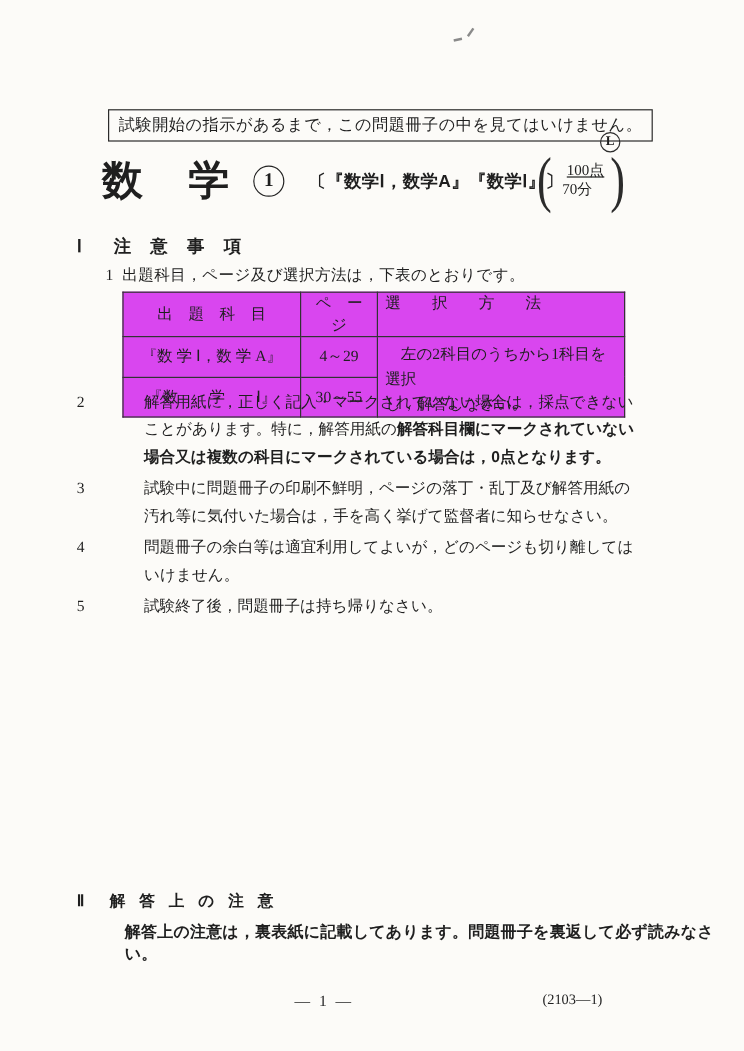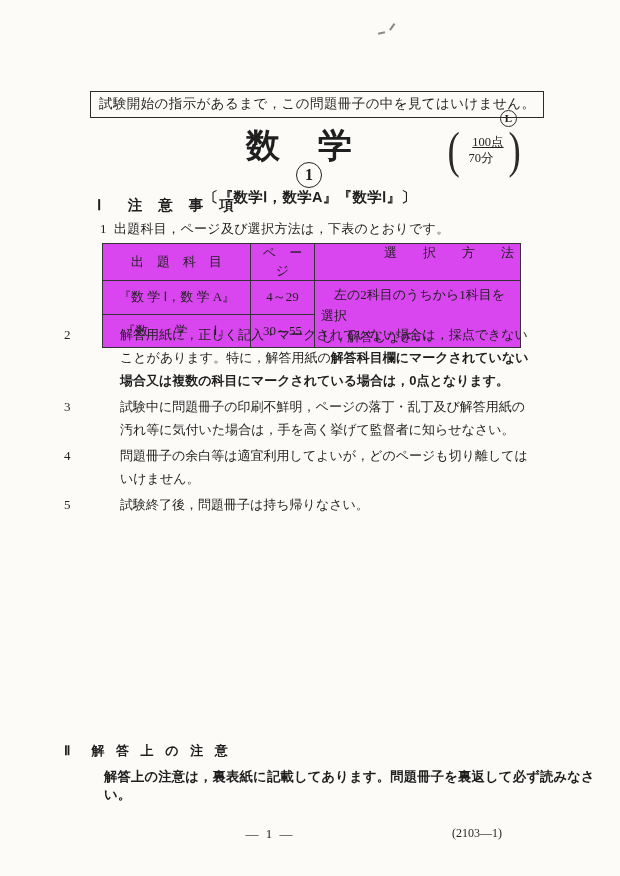--- a/index.html
+++ b/index.html
@@ -38,21 +38,21 @@
   }
 
   .corner-mark {
     position: absolute; left: 500px; top: 110px;
     width: 17px; height: 17px; border: 1.3px solid #2b2b2b; border-radius: 50%;
     font-size: 11px; line-height: 14.5px; text-align: center; font-weight: bold;
   }
 
   .title-row {
     position: absolute; left: 85px; top: 128px; width: 430px; height: 46px;
-    display: flex; align-items: center; flex-direction: column;
+    display: flex; align-items: center;
   }
   .title-main {
     font-size: 34px; font-weight: bold; letter-spacing: 2px; line-height: 1;
   }
   .title-circle {
     width: 26px; height: 26px; border: 1.8px solid #222; border-radius: 50%;
     margin-left: 18px; flex: 0 0 auto;
     font-size: 16px; font-weight: bold; line-height: 23px; text-align: center;
   }
   .title-subjects {
@@ -66,24 +66,24 @@
     font-size: 46px; font-weight: 400; line-height: 1;
     transform: scaleY(1.12) scaleX(0.8); color: #2b2b2b;
   }
   .score-lines { padding: 0 3px; text-align: center; }
   .score-lines div { font-size: 12.5px; line-height: 16px; white-space: nowrap; }
   .score-lines div:first-child { padding-left: 8px; text-decoration: underline; }
   .score-lines div:last-child { padding-right: 6px; }
 
   .sec1-heading {
     position: absolute; left: 64px; top: 196px;
-    font-size: 14.5px; font-weight: bold; letter-spacing: 6px; margin-left: 33px;
+    font-size: 14.5px; font-weight: bold; letter-spacing: 6px;
   }
   .item1 {
-    position: absolute; left: 100px; top: 220px;
+    position: absolute; left: 88px; top: 220px;
     font-size: 13px; letter-spacing: 0.3px;
   }
 
   table.subjects {
     position: absolute; left: 102px; top: 243px;
     border-collapse: collapse;
     font-size: 13px;
     background: #d946ef;
   }
   table.subjects th, table.subjects td {
@@ -159,21 +159,21 @@
 
   <div class="item1">
     <span>1</span>&nbsp;&nbsp;<span>出題科目，ページ及び選択方法は，下表のとおりです。</span>
   </div>
 
   <table class="subjects">
     <tbody>
         <tr>
       <th class="col-subject">出　題　科　目</th>
       <th class="col-pages">ペ　ー　ジ</th>
-      <th class="col-method" style="text-align:right;">選　　択　　方　　法</th>
+      <th class="col-method" style="text-align:left;">選　　択　　方　　法</th>
     </tr>
     <tr>
       <td class="col-subject">『数 学 Ⅰ，数 学 A』</td>
       <td class="col-pages">4～29</td>
       <td class="col-method" rowspan="2">
         <div class="method-line1">左の2科目のうちから1科目を選択</div>
         <div class="method-line2">し，解答しなさい。</div>
       </td>
     </tr>
     <tr>

